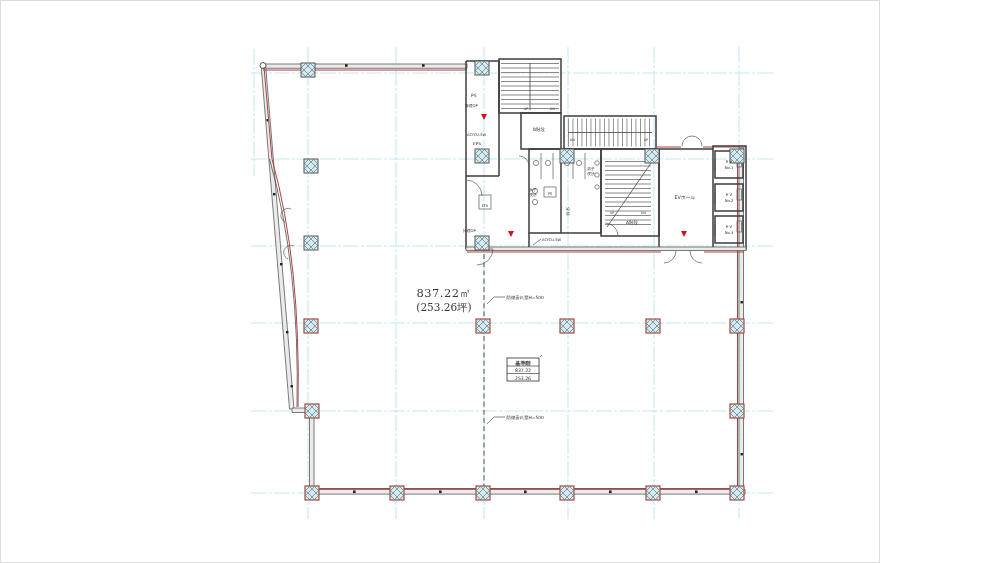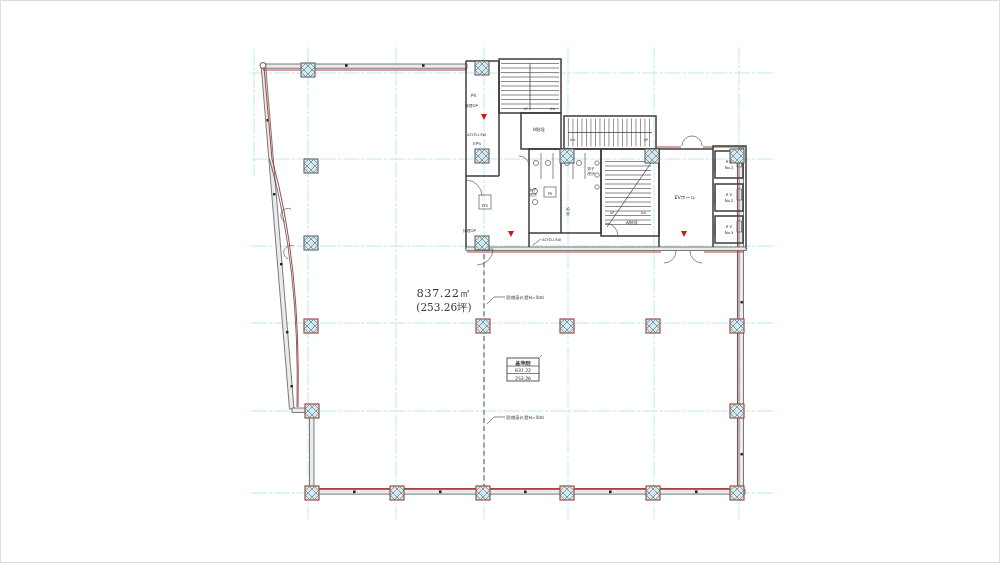--- a/index.html
+++ b/index.html
@@ -1,16 +1,16 @@
 <!DOCTYPE html>
 <html style="--paper: #ffffff; --grid: #b9e7ee; --wall: #4a4a4a; --accent_red: #b0413c; --marker_red: #d41414; --column_hatch: #4f7d8c; --column_border_a: #555555; --column_border_b: #a14d3f;"><head>
 <meta charset="utf-8">
 <style>
   html,body{margin:0;padding:0;background:#fff;}
-  #canvas{position:relative;width:1000px;height:563px;background:var(--paper,#fff);overflow:hidden;
+  #canvas{position:relative;width:880px;height:563px;background:var(--paper,#fff);overflow:hidden;
           font-family:"DejaVu Sans",sans-serif;box-sizing:border-box;border:1px solid #dcdcdc;}
   svg{position:absolute;left:0;top:0;}
   .grid{stroke:var(--grid,#b9e7ee);stroke-width:0.9;fill:none;}
   .grid.dd{stroke-dasharray:16 2 3 2;}
   .wallfill{fill:#ebebeb;stroke:#5a5a5a;stroke-width:0.8;}
   .corewall{stroke:#3d3d3d;stroke-width:1.5;fill:none;}
   .thinwall{stroke:#4a4a4a;stroke-width:0.8;fill:none;}
   .red{stroke:var(--accent_red,#b0413c);stroke-width:1;fill:none;}
   .tread{stroke:#8a8a8a;stroke-dasharray:0.9 3.6;fill:none;}
   .fixture{stroke:#5a5a5a;stroke-width:0.7;fill:none;}

